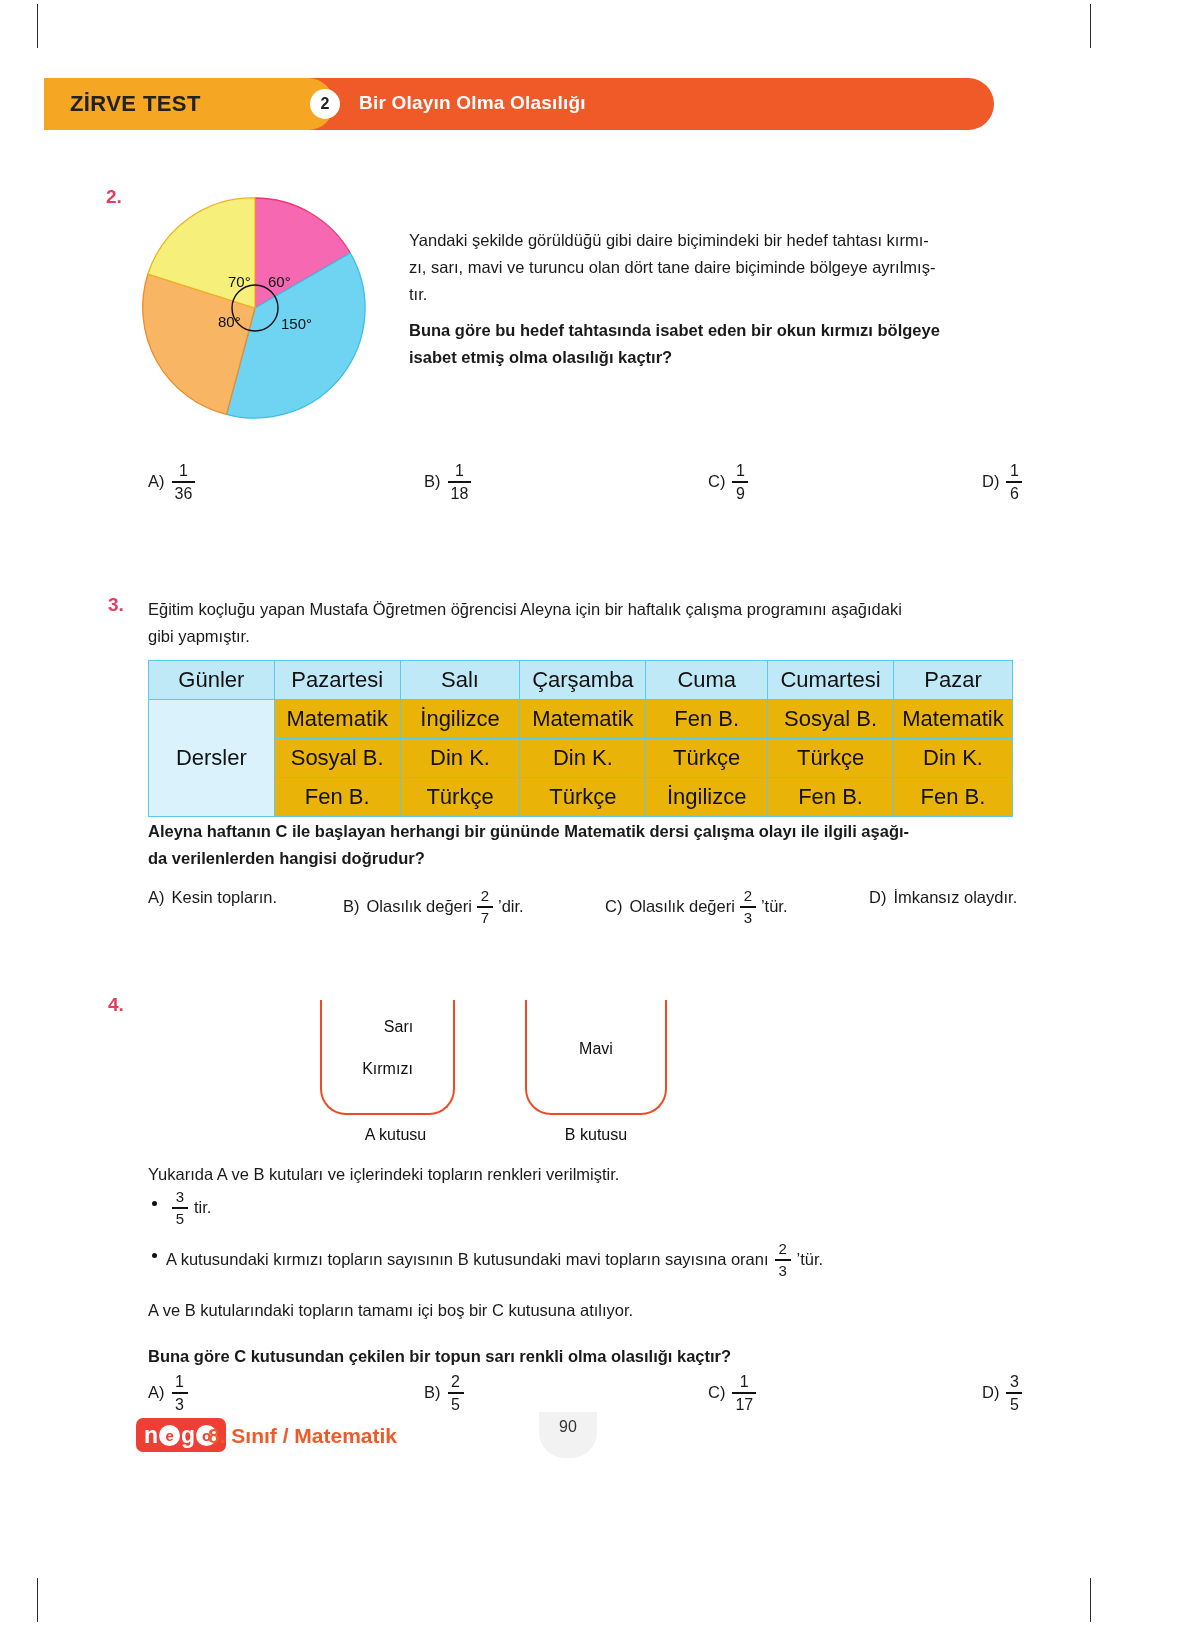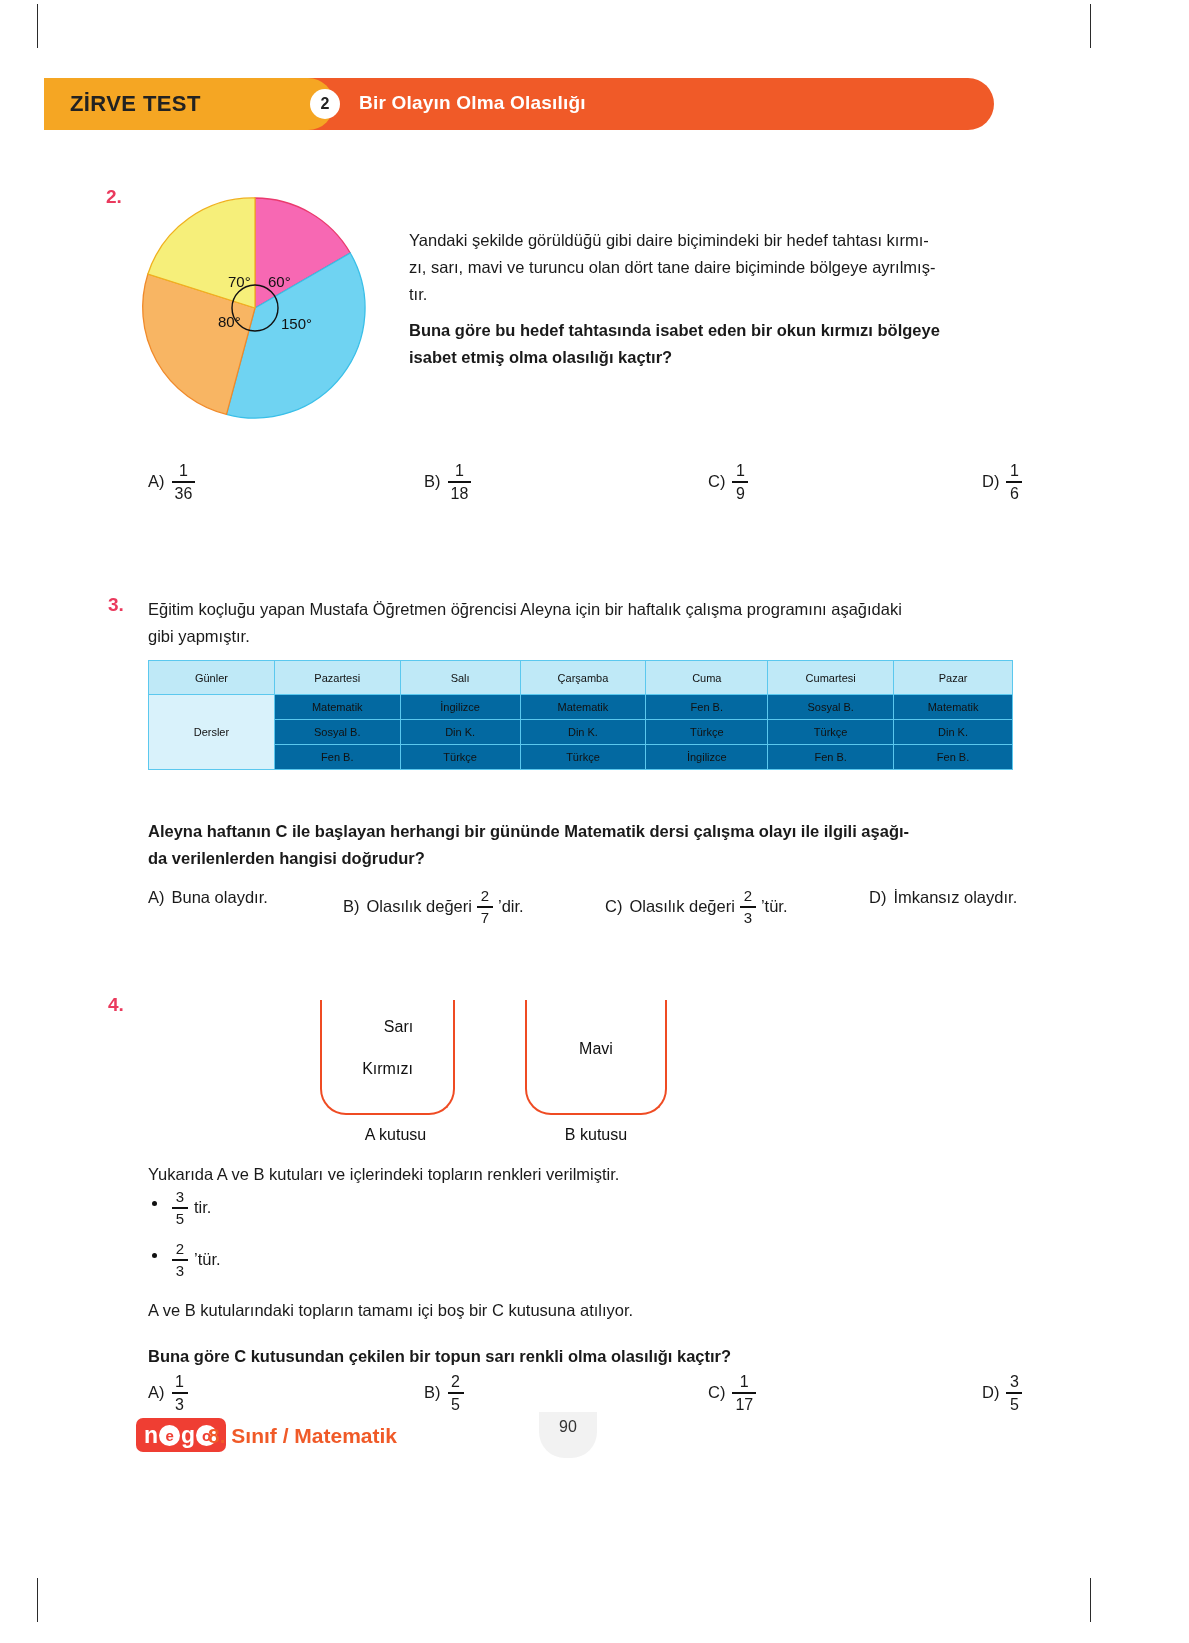--- a/index.html
+++ b/index.html
@@ -78,27 +78,27 @@
   .frac .num { padding:0 3px; }
   .frac .bar { width:100%; min-width:16px; height:1.4px; background:#111; margin:2px 0; }
   .frac .den { padding:0 3px; }
   .frac.small { font-size:15px; }
 
   
   .sched {
     position:absolute; left:148px; top:660px;
     width:865px;
     border-collapse:collapse;
-    font-size:11px;
+    font-size:22px;
   }
   .sched td {
     border:1.3px solid #5bc8ee;
     text-align:center;
     padding:6px 4px;
-    background:#0369a1;
+    background:#eab308;
     color:#111;
   }
   .sched tr.head td { background:#bfe9f7; height:34px; }
   .sched td.rowlabel { background:#d9f2fb; }
 
   
   .kutu {
     position:absolute;
     border:2.2px solid #ef4b23;
     border-top:none;
@@ -257,21 +257,21 @@
     <td>Fen B.</td>
   </tr>
 </tbody>
   </table>
 
 <div class="body-text bold" style="left:148px; top:818px; width:900px;">Aleyna haftanın C ile başlayan herhangi bir gününde Matematik dersi çalışma olayı ile ilgili aşağı-</div>
 <div class="body-text bold" style="left:148px; top:845px; width:900px;">da verilenlerden hangisi doğrudur?</div>
 
 <div class="opt" style="left:148px; top:888px;">
   <span class="lbl">A)</span>
-  <span>Buna olaydır.</span>
+  <span>Kesin topların.</span>
 </div>
 <div class="opt" style="left:343px; top:888px;">
   <span class="lbl">B)</span>
   <span>Olasılık değeri</span>
   <span class="frac small" style="margin:0 5px;">
     <span class="num">2</span>
     <span class="bar"></span>
     <span class="den">7</span>
   </span>
   <span>’dir.</span>
@@ -309,20 +309,21 @@
   <span class="frac small" style="margin:0 6px;">
     <span class="num">3</span>
     <span class="bar"></span>
     <span class="den">5</span>
   </span>
   <span>tir.</span>
 </div>
 
 <div class="bullet-dot" style="left:152px; top:1253px;"></div>
 <div class="opt" style="left:166px; top:1241px;">
+  <span>A kutusundaki kırmızı topların sayısının B kutusundaki mavi topların sayısına oranı</span>
   <span class="frac small" style="margin:0 6px;">
     <span class="num">2</span>
     <span class="bar"></span>
     <span class="den">3</span>
   </span>
   <span>’tür.</span>
 </div>
 
 <div class="body-text" style="left:148px; top:1297px; width:880px;">A ve B kutularındaki topların tamamı içi boş bir C kutusuna atılıyor.</div>
 <div class="body-text bold" style="left:148px; top:1343px; width:900px;">Buna göre C kutusundan çekilen bir topun sarı renkli olma olasılığı kaçtır?</div>

